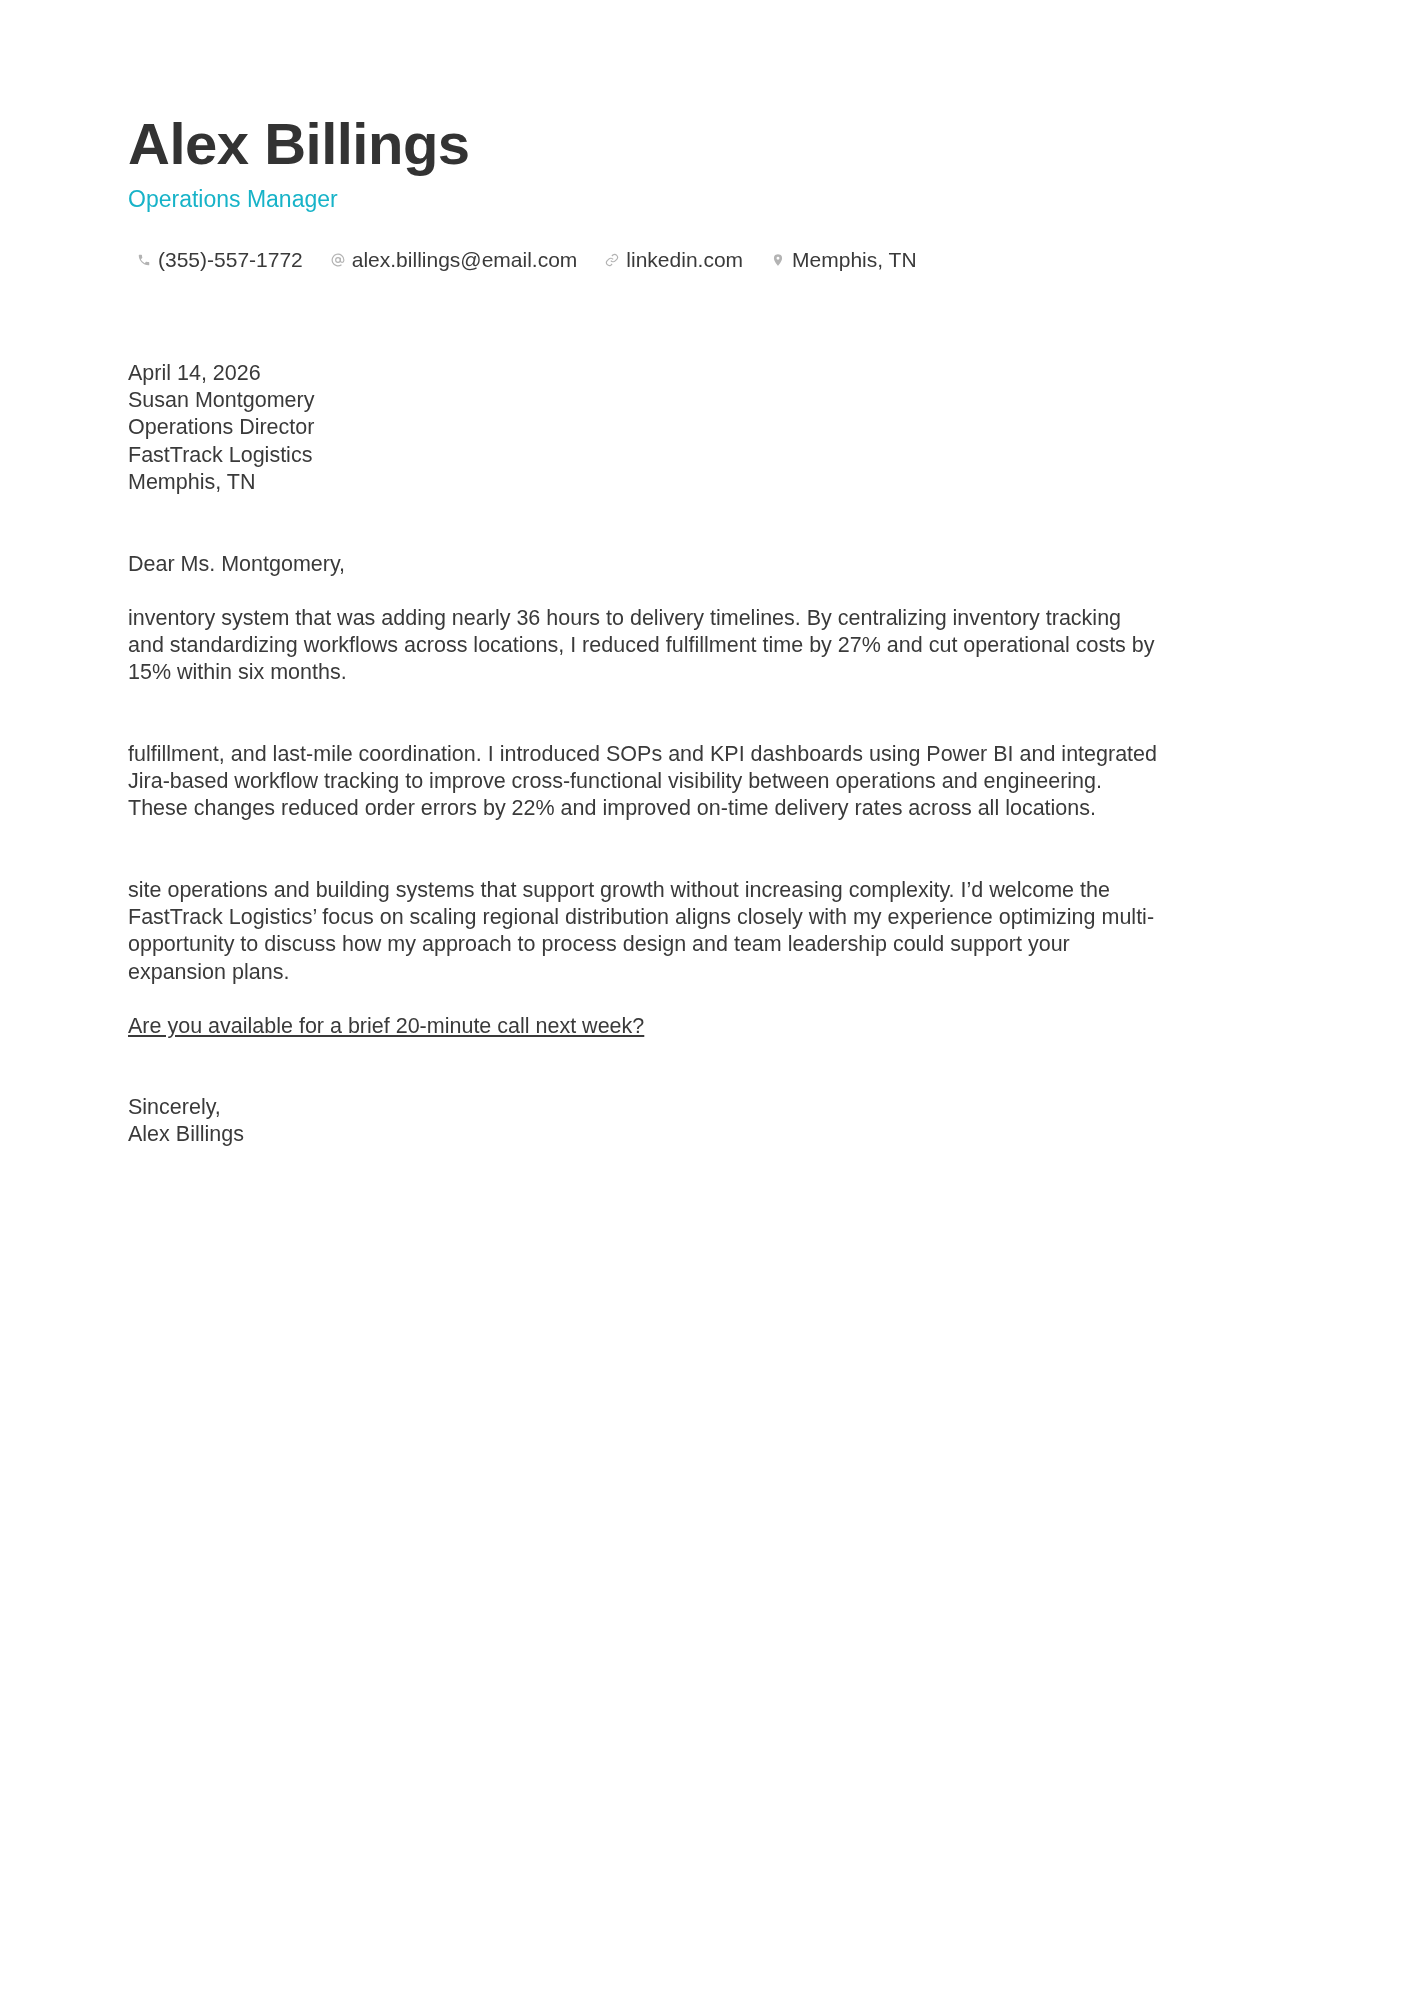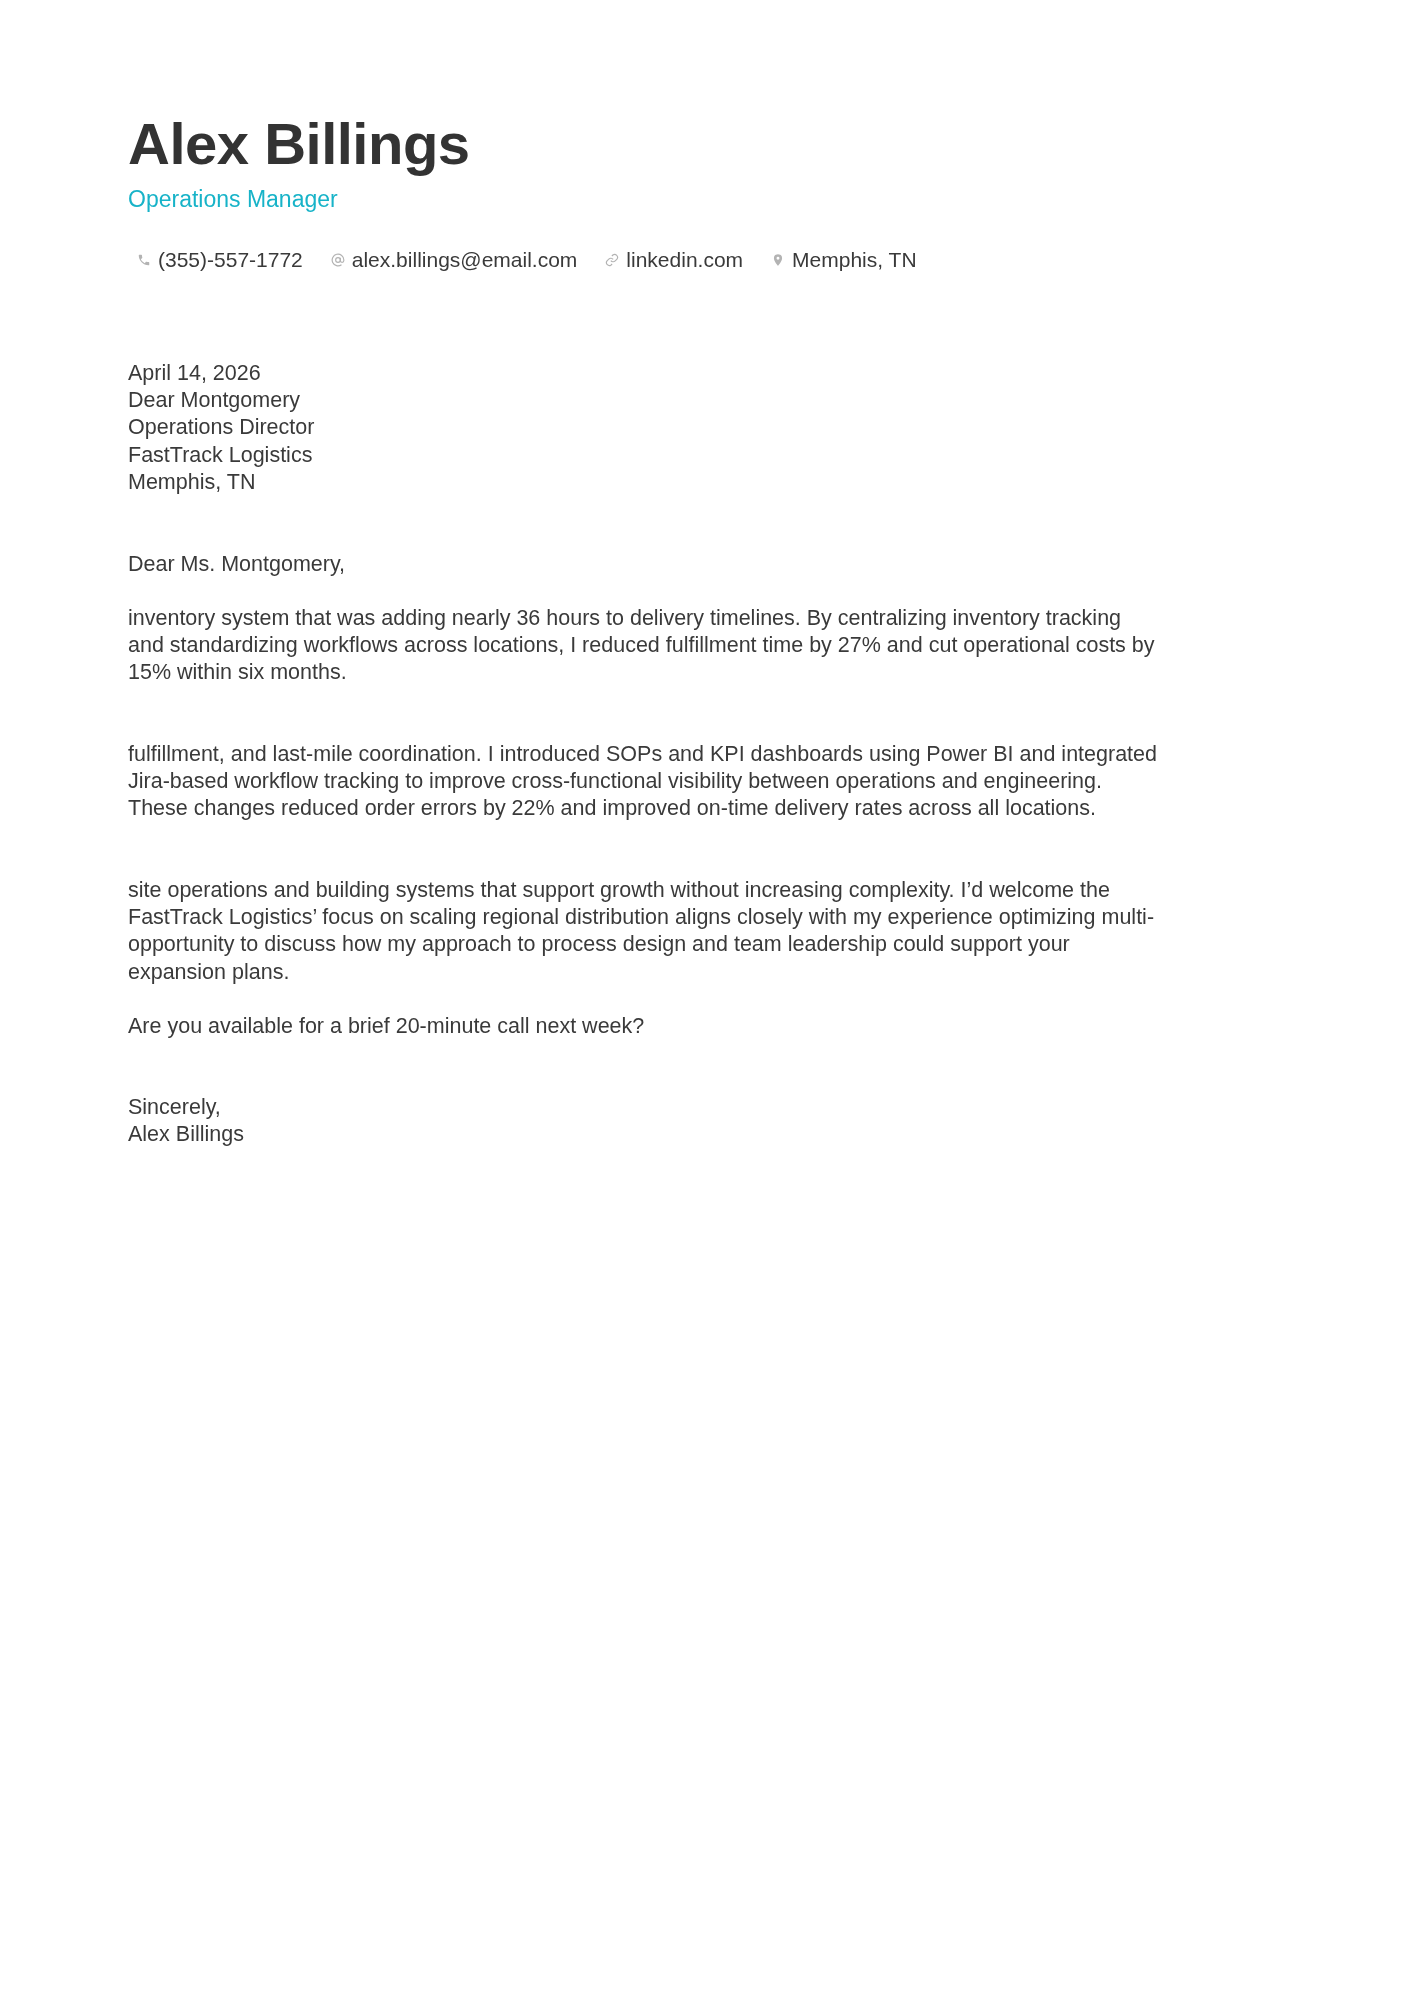--- a/index.html
+++ b/index.html
@@ -15,21 +15,21 @@
   .contact .ico { width: 16px; height: 18px; margin-right: 6px; display: inline-flex;
                   align-items: center; justify-content: center; color: #b0b0b0; }
   .contact .ico svg { width: 14px; height: 14px; }
   .text { font-size: 21.5px; line-height: 27.2px; color: #3a3a3a; }
   .block { position: absolute; left: 0; width: 1170px; }
   .recipient { top: 360px; }
   .greeting { top: 551px; }
   .p1 { top: 605px; }
   .p2 { top: 741px; }
   .p3 { top: 877px; }
-  .p4 { top: 1013px; }
+  .p4 { top: 1013px; text-decoration: underline; }
   .closing { top: 1094px; }
   .line { display: block; white-space: nowrap; }
 </style>
 </head>
 <body>
 
 <div class="page">
 
   <div class="name">Alex Billings</div>
   <div class="title">Operations Manager</div>
@@ -66,21 +66,21 @@
         <svg viewBox="0 0 24 24">
             <path fill="#b3b3b3" d="M12 2a7 7 0 0 0-7 7c0 5.2 7 13 7 13s7-7.8 7-13a7 7 0 0 0-7-7zm0 9.5A2.5 2.5 0 1 1 12 6.5a2.5 2.5 0 0 1 0 5z"></path>
           </svg>
       </span>
       <span>Memphis, TN</span>
     </div>
   </div>
 
   <div class="block recipient text">
     <span class="line">April 14, 2026</span>
-    <span class="line">Dear Montgomery</span>
+    <span class="line">Susan Montgomery</span>
     <span class="line">Operations Director</span>
     <span class="line">FastTrack Logistics</span>
     <span class="line">Memphis, TN</span>
   </div>
 
   <div class="block greeting text">Dear Ms. Montgomery,</div>
 
   <div class="block p1 text">
     <span class="line">inventory system that was adding nearly 36 hours to delivery timelines. By centralizing inventory tracking</span>
     <span class="line">and standardizing workflows across locations, I reduced fulfillment time by 27% and cut operational costs by</span>

